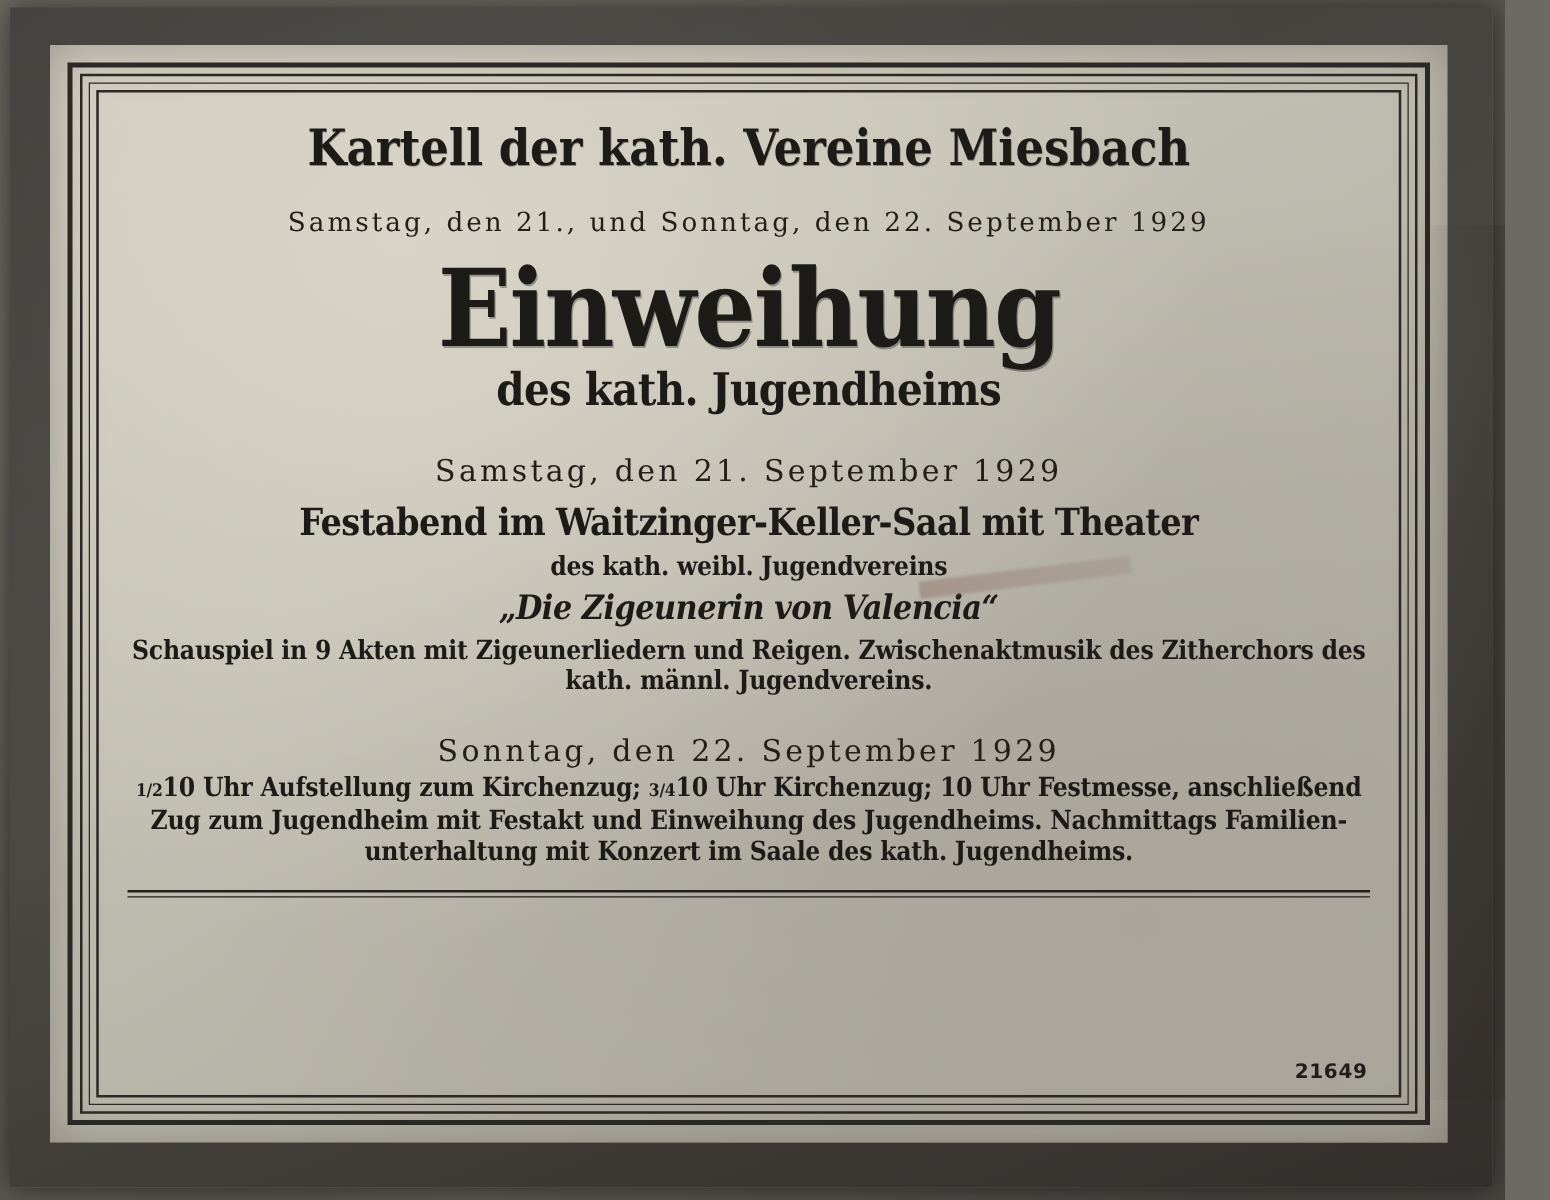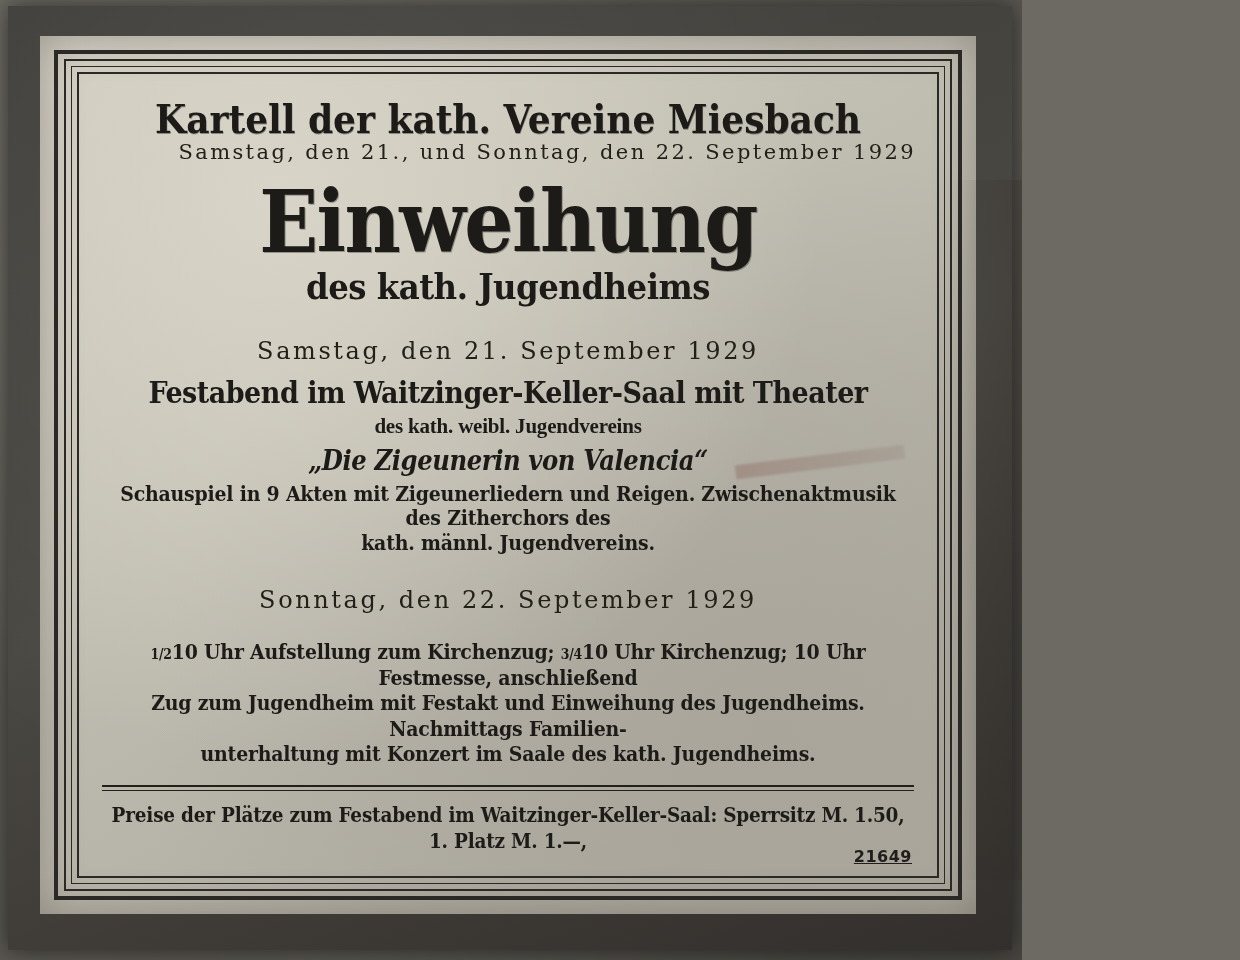--- a/index.html
+++ b/index.html
@@ -2,21 +2,21 @@
 <html><head>
 <meta charset="utf-8">
 <style>
   html, body {
     margin: 0;
     padding: 0;
     background: #6d6a63;
   }
   #page {
     position: relative;
-    width: 1022px;
+    width: 1204px;
     height: 960px;
     overflow: hidden;
     background: #55534d;
     font-family: "DejaVu Serif", serif;
   }
 
   
   #page::before {
     content: "";
     position: absolute;
@@ -91,22 +91,22 @@
     line-height: 1.05;
     margin-top: 4px;
     letter-spacing: 0px;
     text-shadow: 0.5px 0.5px 0 rgba(0,0,0,0.35);
   }
 
   .dates-top {
     font-family: "DejaVu Serif", serif;
     font-size: 21px;
     letter-spacing: 2.4px;
+    margin-top: 26px;
     color: #232019;
-    text-align: right;
   }
 
   .headline {
     font-size: 86px;
     line-height: 0.92;
     margin-top: 18px;
     letter-spacing: -1.5px;
     text-shadow: 1px 1px 0 rgba(0,0,0,0.3);
   }
 
@@ -128,41 +128,40 @@
   .event-main {
     font-size: 30px;
     margin-top: 10px;
     letter-spacing: -0.5px;
   }
 
   .event-sub {
     font-size: 21px;
     margin-top: 4px;
     letter-spacing: -0.2px;
-    font-family: Liberation Serif, serif;
   }
 
   .play-title {
     font-size: 27px;
     margin-top: 6px;
     font-style: italic;
     letter-spacing: -0.4px;
   }
 
   .play-desc {
     font-size: 21px;
     line-height: 1.18;
     margin-top: 6px;
     letter-spacing: -0.2px;
   }
 
   .program {
     font-size: 21px;
     line-height: 1.22;
-    margin-top: 25px;
+    margin-top: 2px;
     letter-spacing: -0.2px;
   }
   .program sup, .frac {
     font-size: 0.66em;
     vertical-align: baseline;
   }
 
   .divider {
     margin: 18px 2px 12px 2px;
     border: 0;
@@ -180,21 +179,20 @@
 
   .refnum {
     position: absolute;
     right: 4px;
     bottom: -8px;
     font-family: "DejaVu Sans", sans-serif;
     font-size: 16px;
     font-weight: bold;
     letter-spacing: 0.5px;
     color: #201e1a;
-    text-decoration: underline;
   }
 
   
   .scuff {
     position: absolute;
     left: 735px;
     top: 455px;
     width: 170px;
     height: 14px;
     background: linear-gradient(100deg, rgba(150,120,110,0.55), rgba(120,95,85,0.15));
@@ -253,21 +251,21 @@
 
         <div class="fraktur program">
           <span class="frac">1/2</span><span>10 Uhr Aufstellung zum Kirchenzug; </span><span class="frac">3/4</span><span>10 Uhr Kirchenzug; 10 Uhr Festmesse, anschließend</span><br>
           <span>Zug zum Jugendheim mit Festakt und Einweihung des Jugendheims. Nachmittags Familien-</span><br>
           <span>unterhaltung mit Konzert im Saale des kath. Jugendheims.</span>
         </div>
 
         <hr class="divider">
 
         <div class="fraktur prices">
-          <span>Preise der Plätze zum Festabend im Waitzinger-Keller-Saal: Sperrsitz M. 1.50, 1. Platz M. 1.—,</span><br>
+          <br>
           <br>
         </div>
 
         <div class="refnum">21649</div>
 
       </div>
     </div>
   </div>
 
   <div class="scuff"></div>

